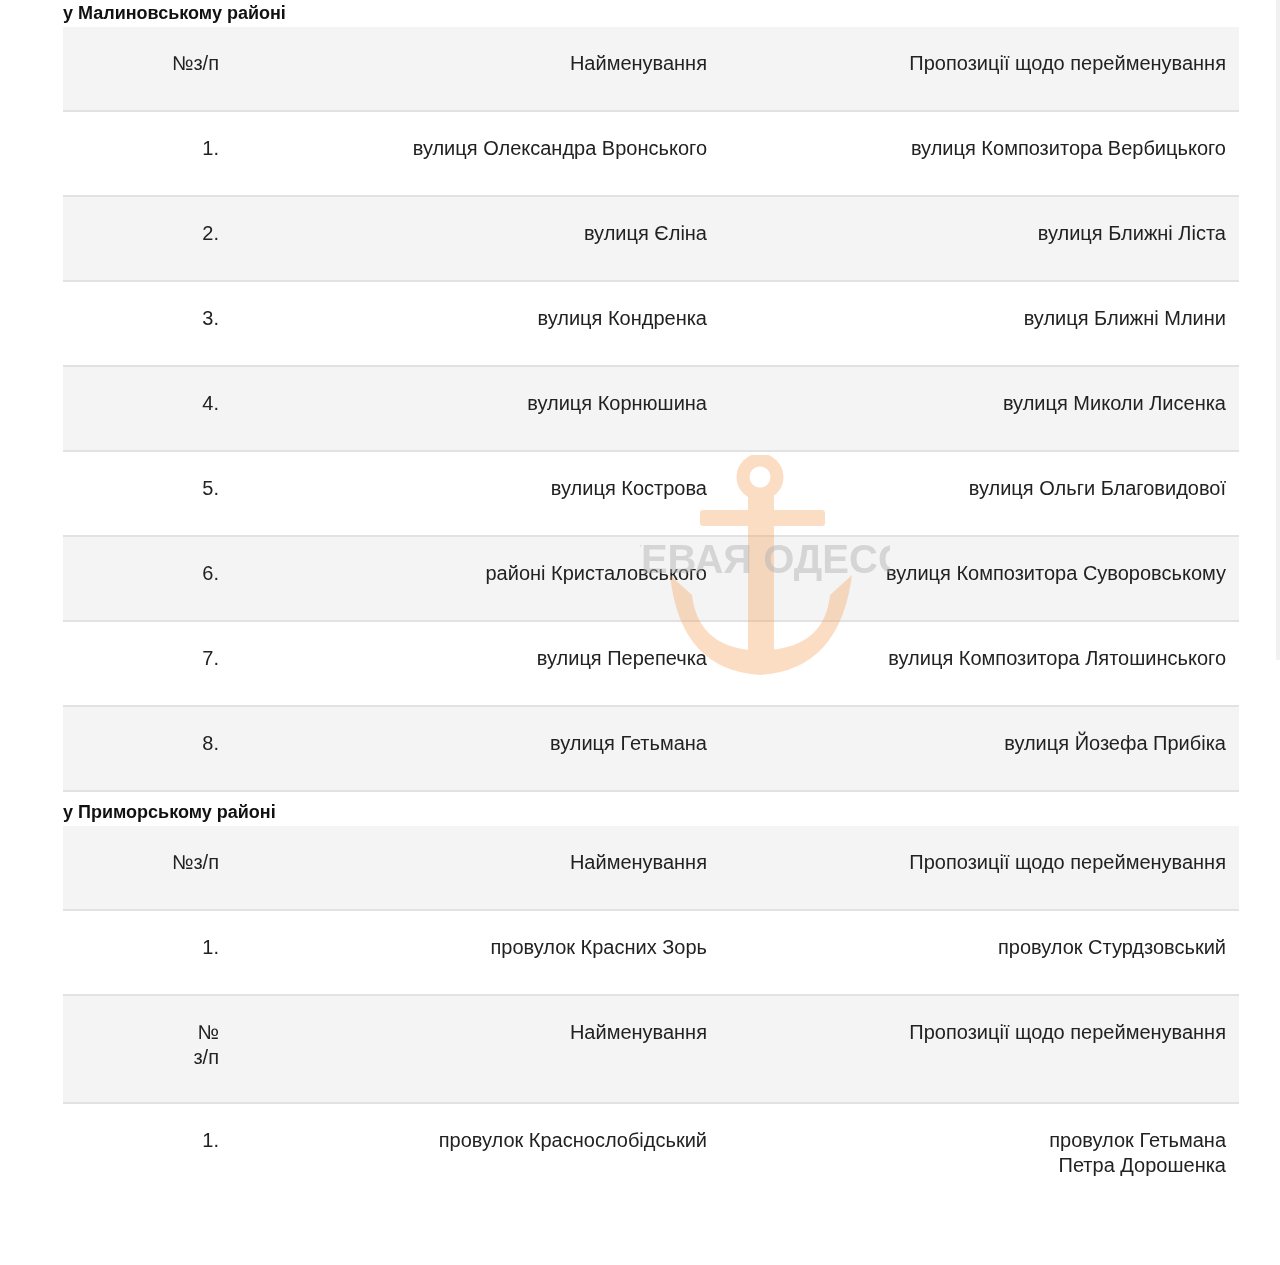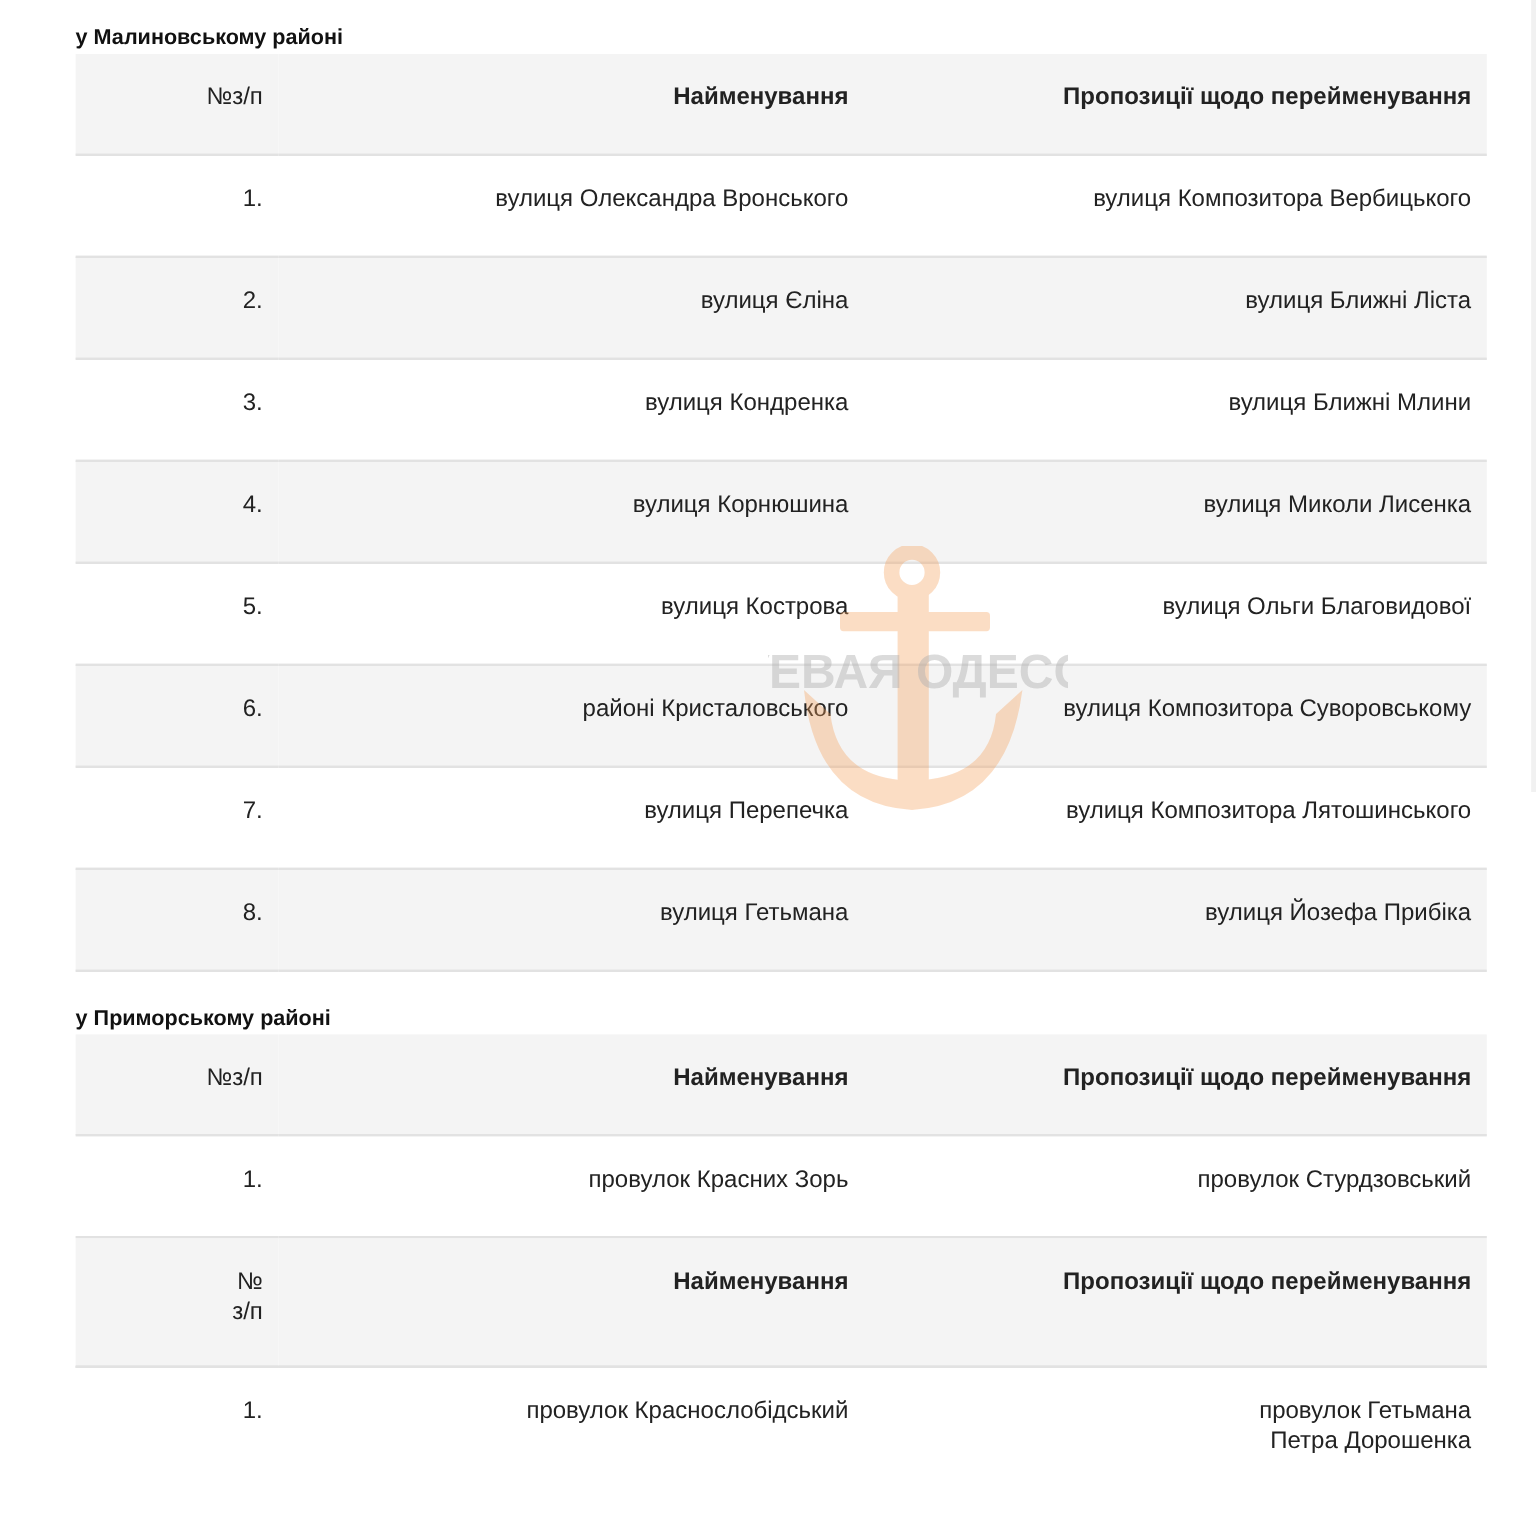--- a/index.html
+++ b/index.html
@@ -4,30 +4,30 @@
   <style>
     html, body { margin: 0; padding: 0; background: #ffffff; }
     body {
       width: 1280px; height: 1265px; position: relative; overflow: hidden;
       font-family: "Liberation Sans", sans-serif; color: #222222;
     }
     .right-rule { position: absolute; right: 0; top: 0; width: 4px; height: 660px; background: #f1f1f1; }
     .content { position: absolute; left: 63px; top: 0; width: 1176px; }
     h3 {
       margin: 0; font-size: 18px; font-weight: bold; color: #111111;
-      height: 27px; line-height: 26px; padding-top: 18px;
+      height: 27px; line-height: 26px; padding-top: 0;
     }
     table { border-collapse: collapse; width: 1176px; table-layout: fixed; }
     col.c1 { width: 169px; } col.c2 { width: 488px; } col.c3 { width: 519px; }
     th, td {
       text-align: right; vertical-align: top; font-size: 20px;
       padding: 24px 13px 0 13px; line-height: 25px;
       border-bottom: 2px solid #e2e2e2;
     }
-    th { font-weight: bold; height: 59px; }
+    th { font-weight: normal; height: 59px; }
     th.num { font-weight: normal; }
     td { height: 59px; }
     tr.gray { background: #f4f4f4; }
     tr.white { background: #ffffff; }
     .multi th, .multi td { height: 52px; }
     .multi thead th { height: 82px; }
     .last td { border-bottom: none; height: 70px; }
     .watermark { position: absolute; left: 640px; top: 455px; width: 250px; height: 225px; pointer-events: none; }
     .watermark svg { width: 100%; height: 100%; }
   </style>

